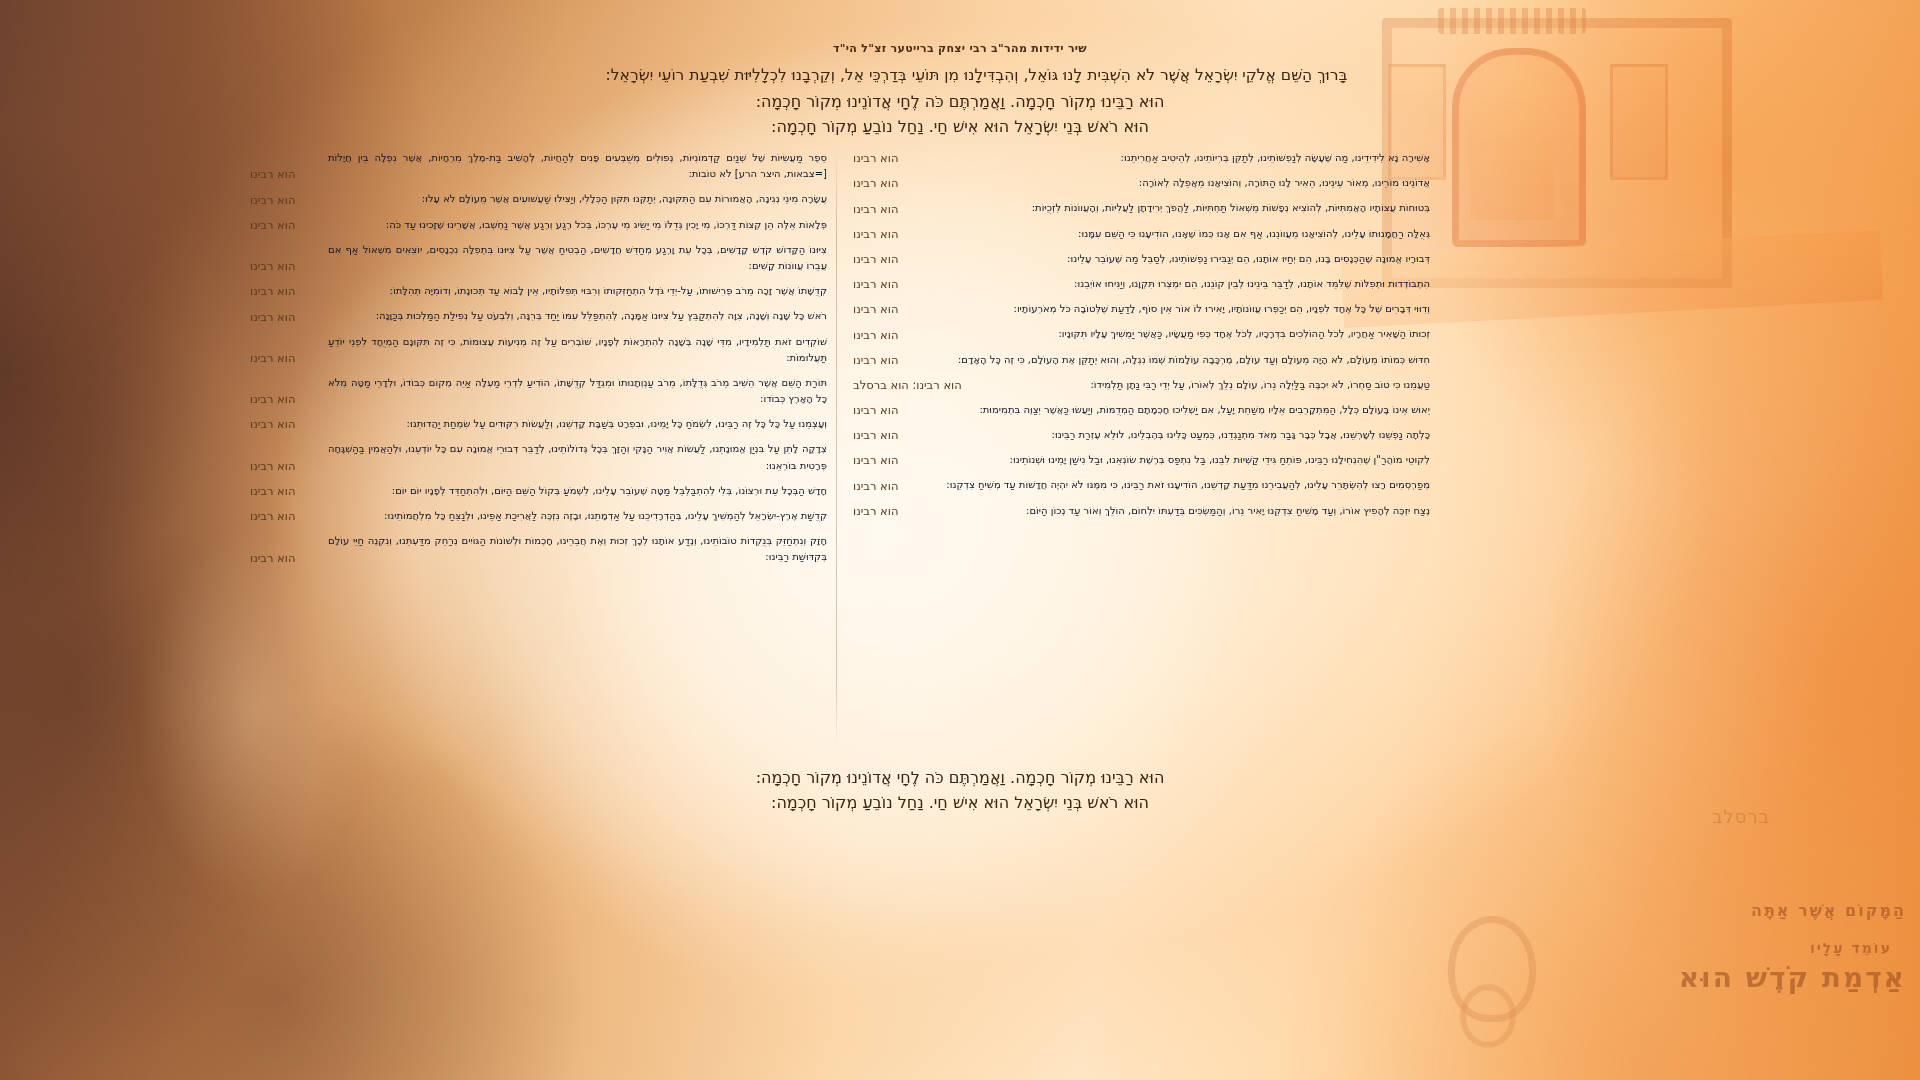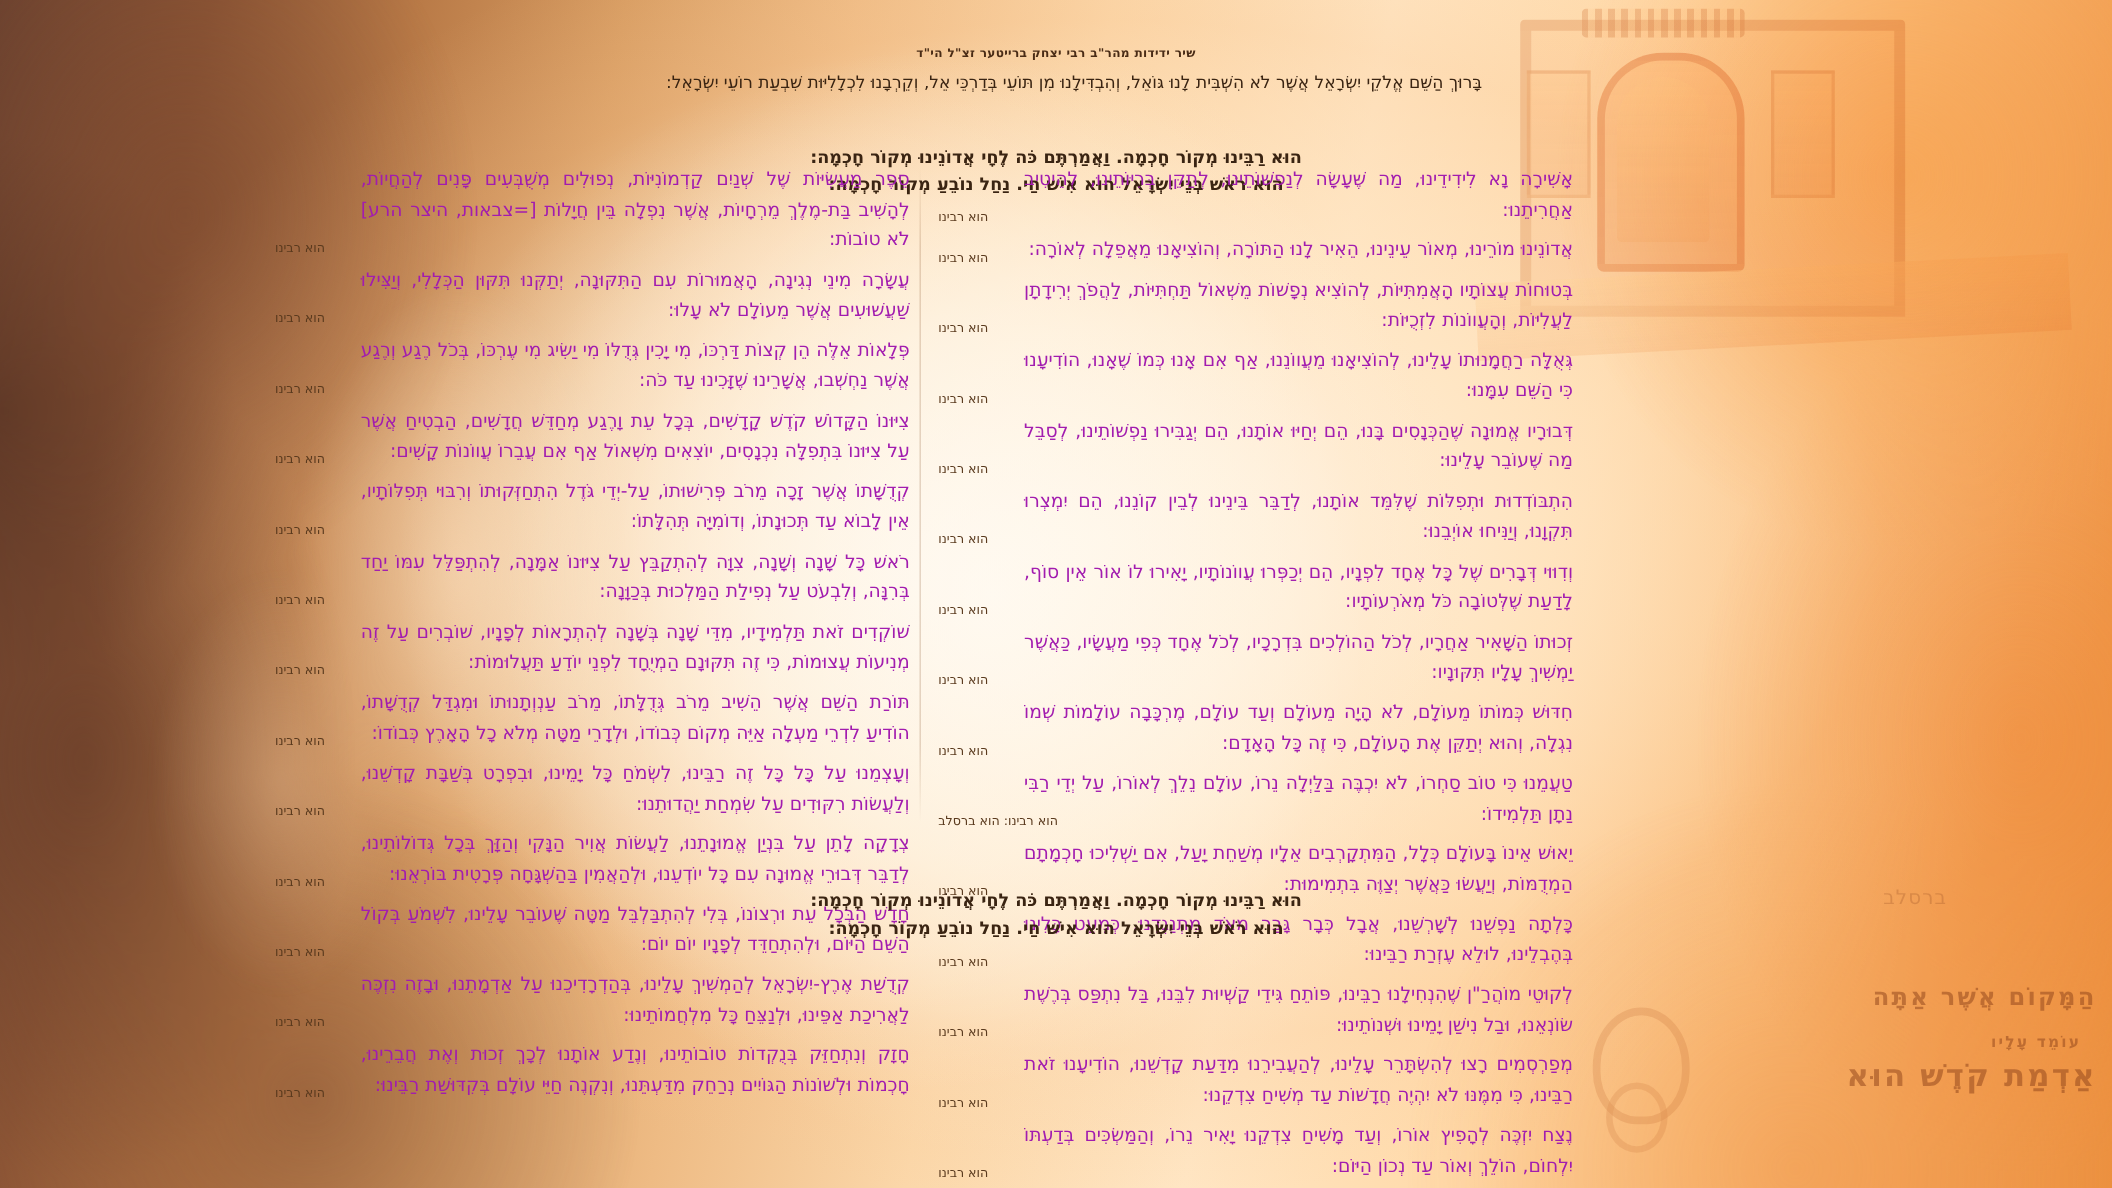--- a/index.html
+++ b/index.html
@@ -142,21 +142,21 @@
   .stone-text {
     position: absolute;
     right: 14px;
     text-align: right;
     color: rgba(150,72,30,0.55);
     font-family: "DejaVu Sans", sans-serif;
     font-weight: bold;
     letter-spacing: 2px;
     direction: rtl;
   }
-  .stone-l1 { bottom: 160px; font-size: 22px; }
+  .stone-l1 { bottom: 160px; font-size: 16px; }
   .stone-l2 { bottom: 124px; font-size: 14px; right: 28px; }
   .stone-l3 { bottom: 86px; font-size: 28px; }
   .ghost-hebrew-faint {
     position: absolute;
     right: 150px; bottom: 253px;
     color: rgba(170,95,45,0.35);
     font-size: 18px;
     direction: rtl;
     letter-spacing: 1px;
   }
@@ -194,25 +194,24 @@
     text-align: center;
     font-size: 15.5px;
     color: #3a2412;
     line-height: 1.5;
     margin-left: 33px;
   }
   .refrain {
     position: absolute;
     left: 0; right: 0;
     text-align: center;
-    font-weight: bold;
+    font-weight: normal;
     font-size: 16px;
     color: #3a2412;
     line-height: 1.55;
-    margin-top: 41px;
   }
   .refrain-top { top: 90px; }
   .refrain-bottom { top: 766px; }
   .refrain .line { display: block; }
 
   .columns {
     position: absolute;
     top: 150px;
     left: 250px;
     width: 1180px;
@@ -232,25 +231,25 @@
     width: 1px;
     height: 596px;
     background: linear-gradient(180deg, rgba(170,120,80,0) 0%, rgba(150,100,62,0.35) 12%, rgba(150,100,62,0.35) 88%, rgba(170,120,80,0) 100%);
   }
 
   .stanza {
     position: relative;
     margin-bottom: 9px;
   }
   .stanza .body {
-    font-size: 17px;
+    font-size: 10px;
     line-height: 1.62;
     text-align: justify;
     text-align-last: right;
-    color: #a21caf;
+    color: #0f172a;
     padding-left: 78px;
   }
   .stanza .tag {
     position: absolute;
     left: 0;
     bottom: 1px;
     font-size: 11.5px;
     color: #5a3a1e;
     white-space: nowrap;
   }

